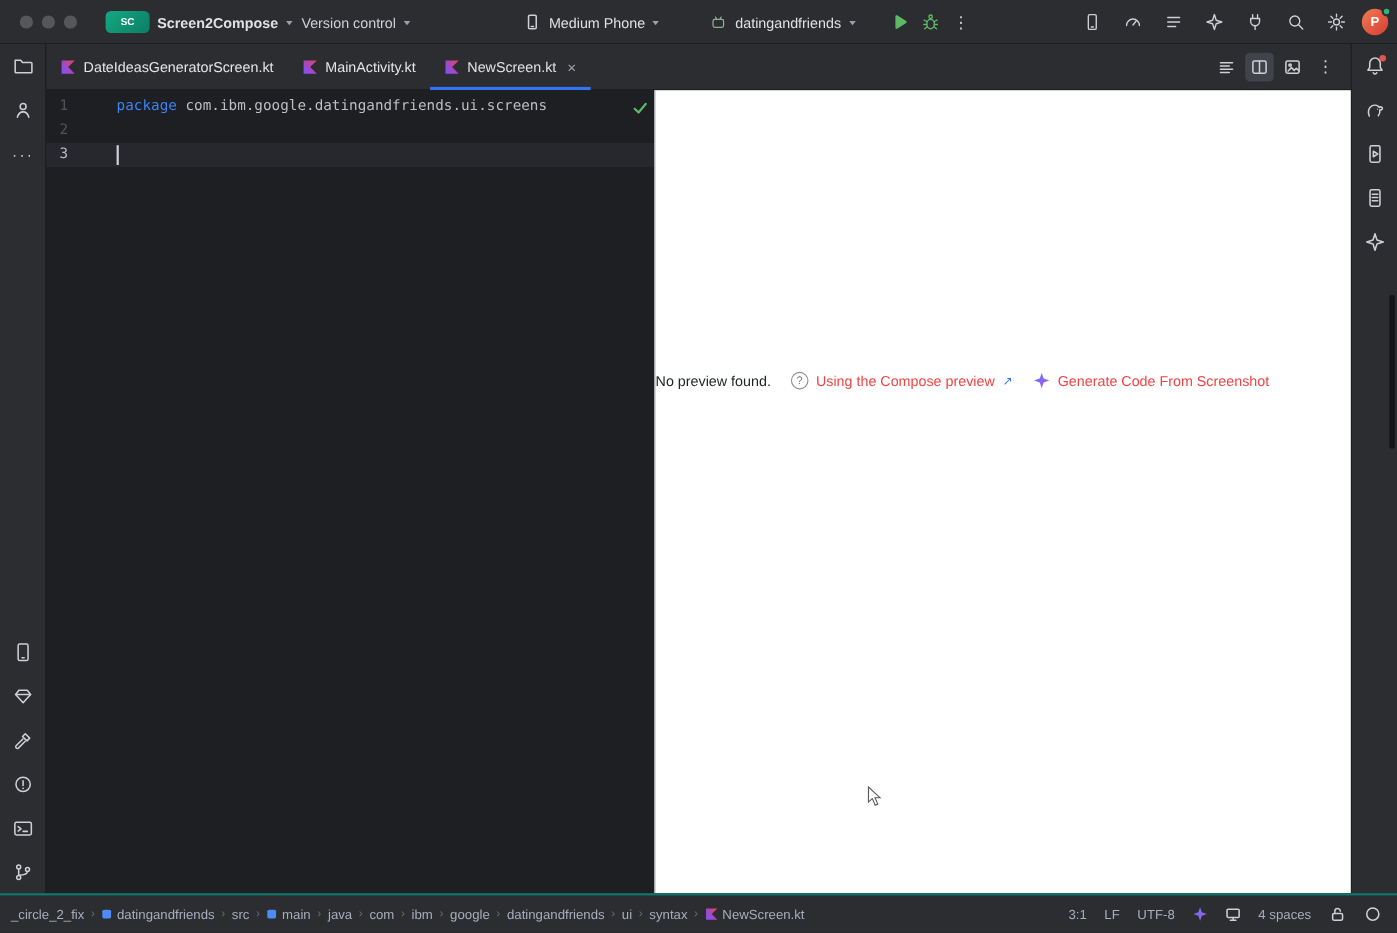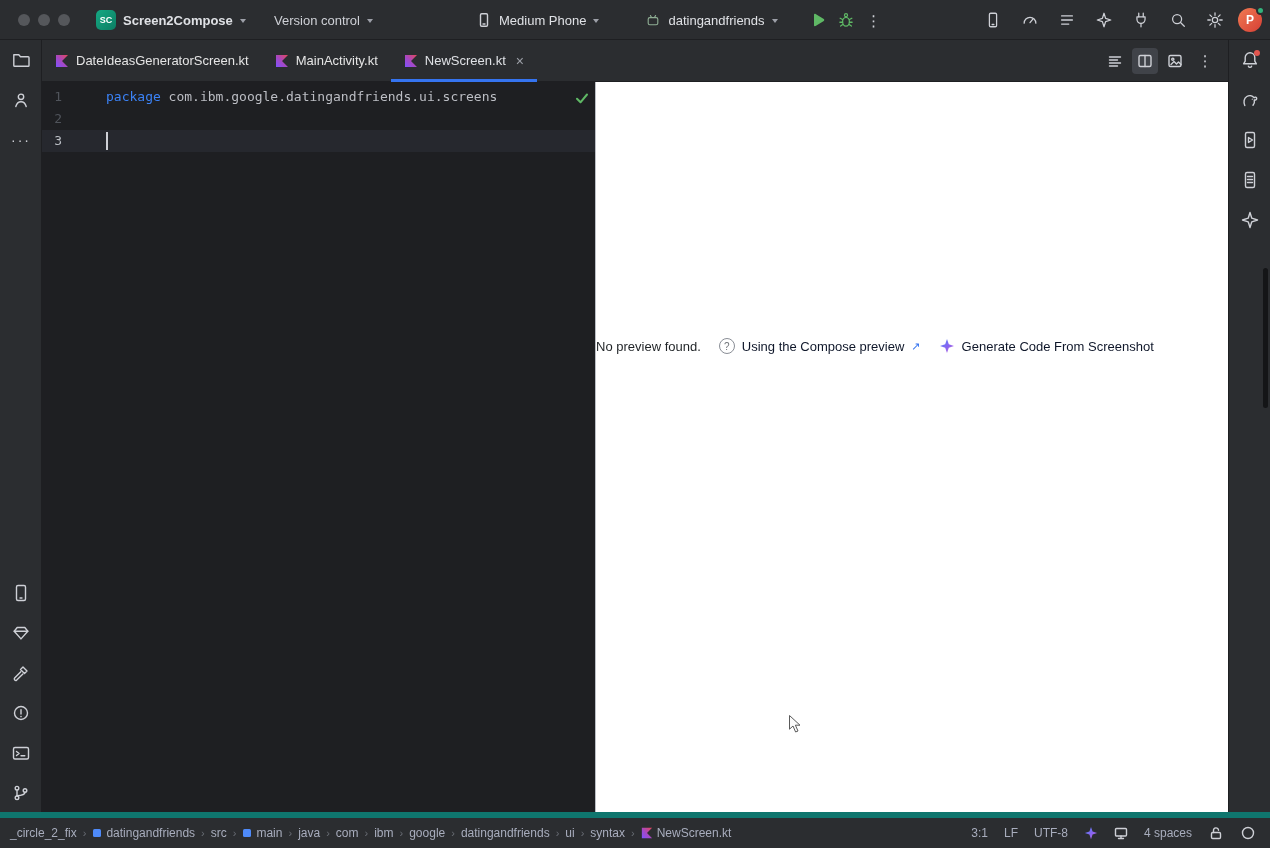--- a/index.html
+++ b/index.html
@@ -6,21 +6,21 @@
 html,body{width:1270px;height:848px;background:#1e1f22;font-family:"Liberation Sans",sans-serif;overflow:hidden}
 .app{position:absolute;top:0;left:0;width:1270px;height:848px}
 svg.icn{stroke:#ced0d6;fill:none;stroke-width:1.4;stroke-linecap:round;stroke-linejoin:round}
 
 
 .titlebar{position:absolute;top:0;left:0;width:1270px;height:40px;background:#2b2d30;border-bottom:1px solid #1e1f22}
 .traffic{position:absolute;left:18px;top:14px;display:flex;gap:8px}
 .tl{width:12px;height:12px;border-radius:50%;background:#55575b;display:block}
 .menu-item{display:flex;align-items:center;gap:7px;height:28px;padding:0 8px;border-radius:6px;font-size:13px;color:#dfe1e5;cursor:default}
 .proj{position:absolute;left:88px;top:6px;font-weight:700}
-.badge{width:20px;height:20px;border-radius:5px;background:linear-gradient(135deg,#15a883,#0c7e63);color:#fff;font-size:9px;font-weight:700;display:flex;align-items:center;justify-content:center}
+.badge{width:40px;height:20px;border-radius:5px;background:linear-gradient(135deg,#15a883,#0c7e63);color:#fff;font-size:9px;font-weight:700;display:flex;align-items:center;justify-content:center}
 .vcs{position:absolute;left:266px;top:6px;color:#ced0d6;font-weight:400}
 .chev{width:0;height:0;border-left:3.5px solid transparent;border-right:3.5px solid transparent;border-top:4px solid #9da0a8;margin-top:2px}
 .center{position:absolute;left:468px;top:6px;display:flex;align-items:flex-end;height:28px}
 .runconf{margin-left:30px}
 .ibtn{width:28px;height:28px;border:none;background:transparent;display:flex;align-items:center;justify-content:center;border-radius:4px;color:#ced0d6;padding:0}
 .run{margin-left:18px}
 .kebab{font-size:15px;color:#ced0d6;line-height:1}
 .tb-right{position:absolute;right:8px;top:6px;display:flex;align-items:center;gap:9px}
 .avatar{width:24px;height:24px;border-radius:50%;background:linear-gradient(135deg,#f07a52,#d63f35);color:#fff;font-size:12px;font-weight:700;display:flex;align-items:center;justify-content:center;position:relative;border:none}
 .avatar i{position:absolute;top:-2px;right:-3px;width:9px;height:9px;border-radius:50%;background:#32b37c;border:2px solid #2b2d30;font-style:normal}
@@ -50,26 +50,26 @@
 .lnum.cur{color:#b9bdc3}
 .codeline{left:64px;white-space:pre;color:#bcbec4}
 .kw{color:#3b82f6}
 .caret{position:absolute;left:64px;top:50px;width:1.5px;height:18px;background:#ced0d6}
 .check{position:absolute;left:532px;top:8px}
 
 
 .preview{position:absolute;top:82px;left:595px;width:633px;height:730px;background:#ffffff;border-left:1px solid #bcbfc5}
 .pv{position:absolute;top:254px;left:0;width:100%;display:flex;align-items:center;gap:18px;font-size:13px;color:#1f2326}
 .pv-row{height:20px;display:flex;align-items:center;gap:7px}
-.link{color:#0f172a;cursor:pointer}
+.link{color:#ef4444;cursor:pointer}
 .ext{color:#3574f0;font-size:11px}
 .helpc{width:16px;height:16px;border:1.2px solid #8a8e96;border-radius:50%;color:#6e7277;font-size:10px;display:flex;align-items:center;justify-content:center}
 
 
-.statusbar{position:absolute;top:812px;left:0;width:1270px;height:36px;background:#2b2d30;border-top:6px solid #0f766e;display:flex;align-items:center;padding:0 14px 0 10px;font-size:12px;color:#a8adbd}
+.statusbar{position:absolute;top:812px;left:0;width:1270px;height:36px;background:#2b2d30;border-top:2px solid #0f766e;display:flex;align-items:center;padding:0 14px 0 10px;font-size:12px;color:#a8adbd}
 .bc{display:flex;align-items:center;gap:6px;white-space:nowrap}
 .bc .sep{color:#696d75;font-size:11px}
 .bci{display:flex;align-items:center;gap:4px}
 .sb-right{margin-left:auto;display:flex;align-items:center;gap:16px}
 .sb-item{display:flex;align-items:center;gap:4px;white-space:nowrap}
 
 
 .cursor{position:absolute;left:788px;top:714px;pointer-events:none}
 .edge-scroll{position:absolute;left:1263px;top:268px;width:5px;height:140px;border-radius:2.5px;background:#141517}
 </style>

